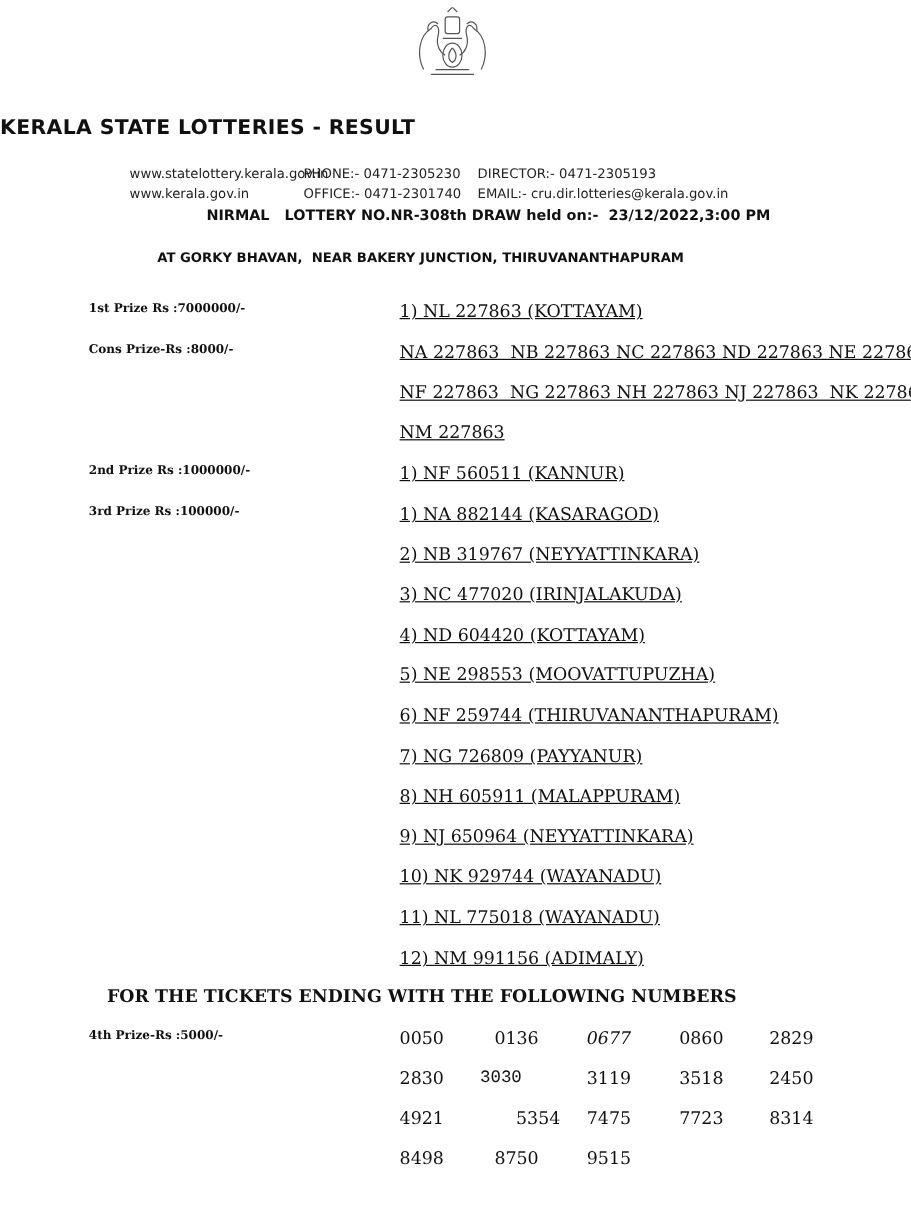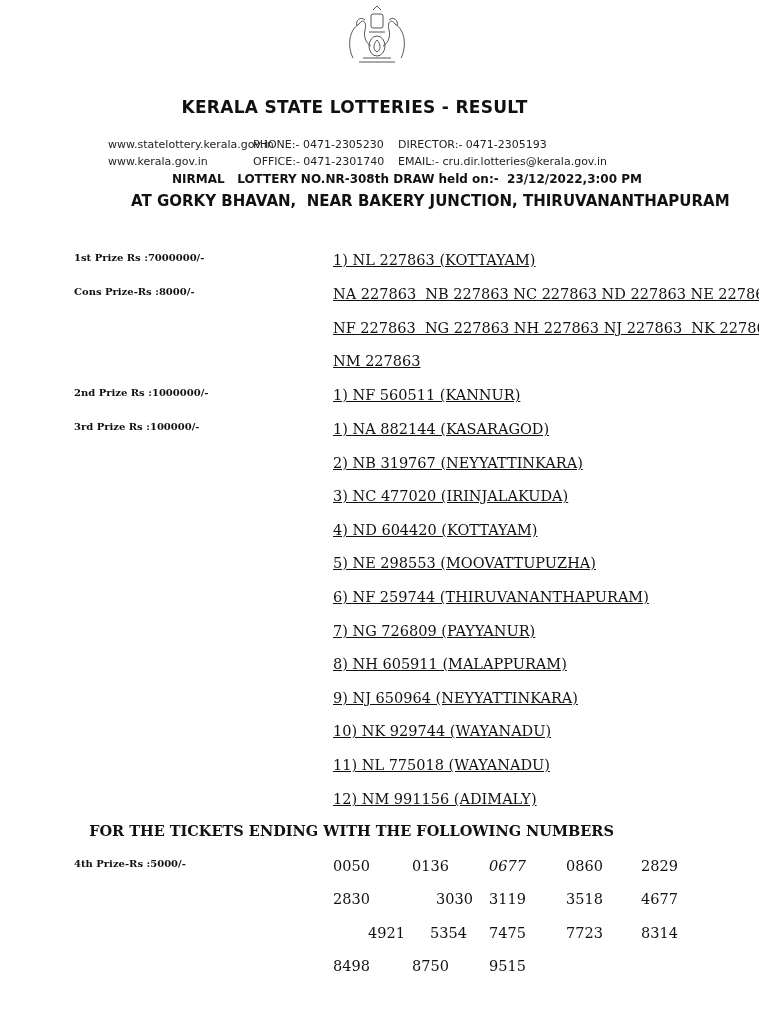--- a/index.html
+++ b/index.html
@@ -1,24 +1,24 @@
 <!DOCTYPE html>
 <html><head>
 <meta charset="utf-8">
 <style>
   html, body { margin: 0; padding: 0; background: #ffffff; }
   body { width: 759px; height: 1020px; position: relative; overflow: hidden; color: #111; }
   .abs { position: absolute; white-space: nowrap; }
   .sans { font-family: "DejaVu Sans", sans-serif; }
   .serif { font-family: "DejaVu Serif", serif; }
   .emblem { position: absolute; left: 343px; top: 6px; width: 68px; height: 60px; }
-  .title { left: 0; width: 709px; text-align: center; top: 97px; font-size: 17px; font-weight: bold; letter-spacing: 0.3px; }
+  .title { left: 0; width: 709px; top: 97px; font-size: 17px; font-weight: bold; letter-spacing: 0.3px; }
   .contact { font-size: 11px; color: #222; }
   .draw { top: 172px; left: 172px; font-size: 12px; font-weight: bold; }
-  .venue { top: 192px; left: 131px; font-size: 15px; font-weight: bold; }
+  .venue { top: 208px; left: 131px; font-size: 11px; font-weight: bold; }
   .plabel { left: 74px; font-size: 10px; font-weight: bold; }
   .pval { left: 333px; font-size: 14.5px; text-decoration: underline; }
   .ending { left: 0; width: 703px; text-align: center; top: 822px; font-size: 14.5px; font-weight: bold; }
   .cons-line { word-spacing: 0px; }
   .num { font-size: 14.5px; }
 </style>
 </head>
 <body>
 
 <svg class="emblem" viewBox="0 0 68 60">
@@ -77,26 +77,26 @@
 
 <div class="abs serif plabel" style="top:858px;">4th Prize-Rs :5000/-</div>
 
 <div class="abs serif num" style="top:858px;left:333px;">0050</div>
 <div class="abs serif num" style="top:858px;left:412px;">0136</div>
 <div class="abs serif num" style="top:858px;left:489px;font-style:italic;">0677</div>
 <div class="abs serif num" style="top:858px;left:566px;">0860</div>
 <div class="abs serif num" style="top:858px;left:641px;">2829</div>
 
 <div class="abs serif num" style="top:891px;left:333px;">2830</div>
-<div class="abs serif num" style="top:891px;left:436px;">3030</div>
+<div class="abs serif num" style="top:891px;left:400px;font-family:Liberation Mono, monospace;">3030</div>
 <div class="abs serif num" style="top:891px;left:489px;">3119</div>
 <div class="abs serif num" style="top:891px;left:566px;">3518</div>
-<div class="abs serif num" style="top:891px;left:641px;">4677</div>
+<div class="abs serif num" style="top:891px;left:641px;">2450</div>
 
-<div class="abs serif num" style="top:925px;left:333px;margin-left:35px;">4921</div>
+<div class="abs serif num" style="top:925px;left:333px;">4921</div>
 <div class="abs serif num" style="top:925px;left:430px;">5354</div>
 <div class="abs serif num" style="top:925px;left:489px;">7475</div>
 <div class="abs serif num" style="top:925px;left:566px;">7723</div>
 <div class="abs serif num" style="top:925px;left:641px;">8314</div>
 
 <div class="abs serif num" style="top:958px;left:333px;">8498</div>
 <div class="abs serif num" style="top:958px;left:412px;">8750</div>
 <div class="abs serif num" style="top:958px;left:489px;">9515</div>
 
 </body></html>

